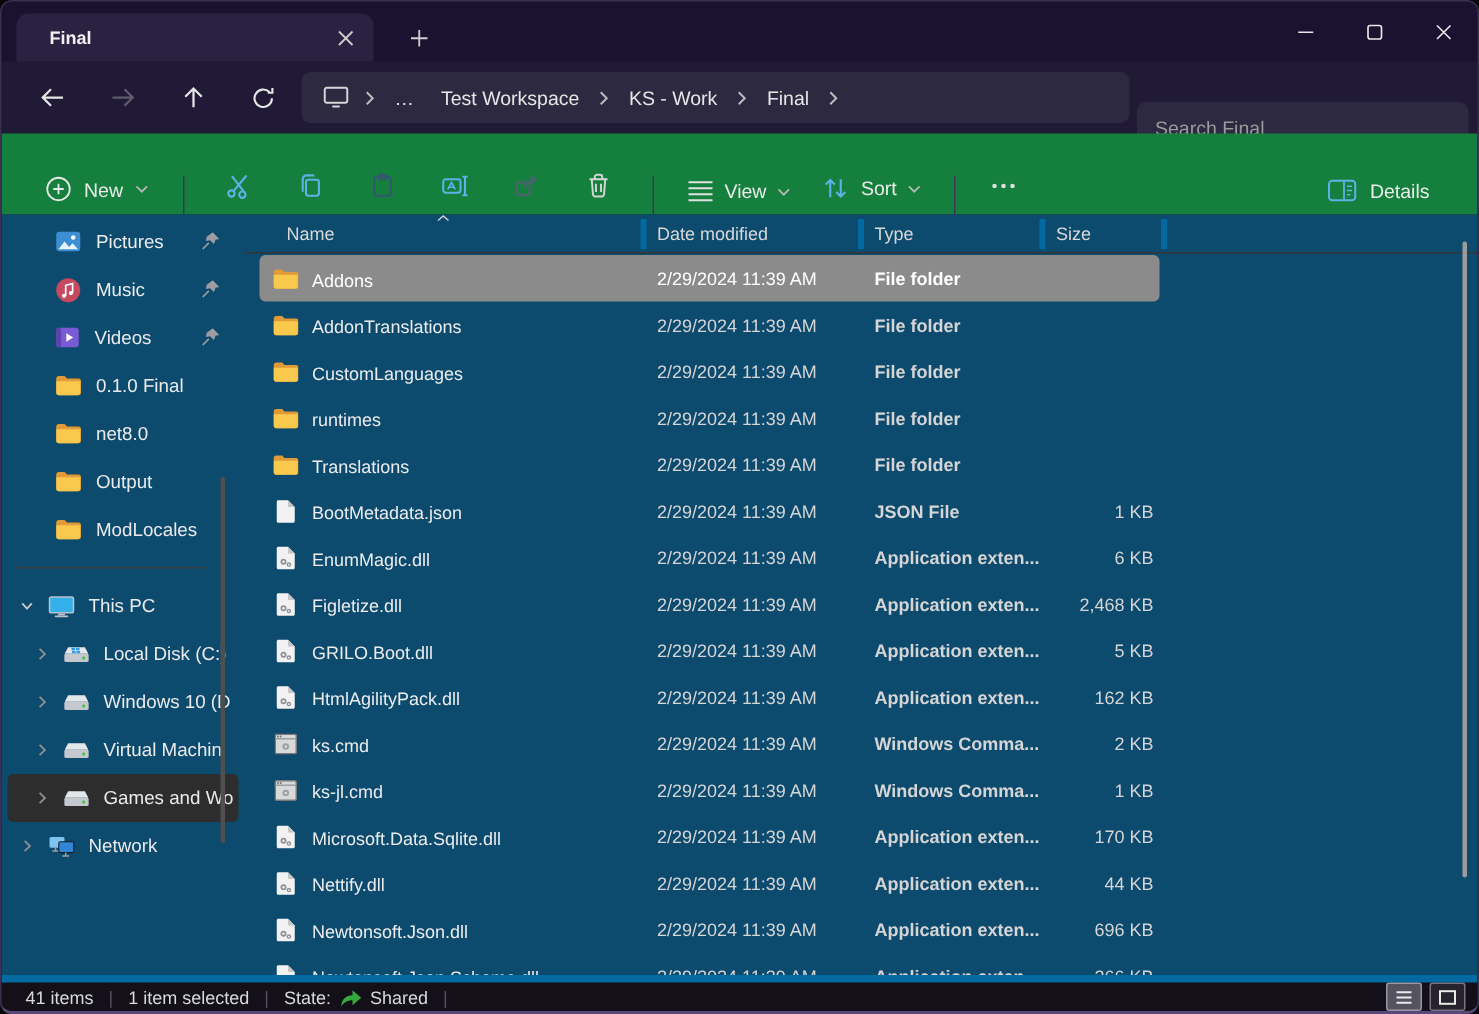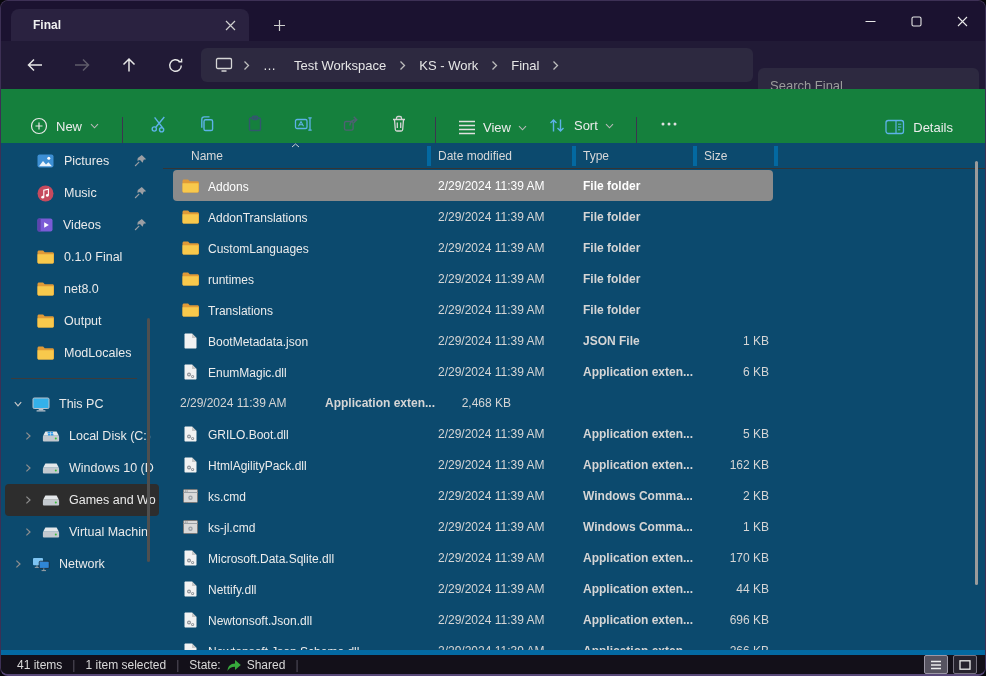--- a/index.html
+++ b/index.html
@@ -421,49 +421,49 @@
             </span>
     <span class="icon si">
               <svg width="18" height="13" viewBox="0 0 18 13">
                 <path d="M3.4 1.5h11.2l2.3 4.3H1.1z" fill="#e3e7ea"></path>
                 <rect x=".9" y="5.8" width="16.2" height="5.6" rx="1" fill="#c3c9cf"></rect>
                 <circle cx="13.8" cy="8.6" r="1" fill="#39c03a"></circle>
               </svg>
             </span>
     <span class="lbl">Windows 10 (D</span>
   </div>
+          <div class="tree-item lv1">
+    <span class="icon chv">
+              <svg width="10" height="10" viewBox="0 0 10 10">
+                <path d="M3.4 1.6L7 5 3.4 8.4" fill="none" stroke="#8f8f8f" stroke-width="1.2"></path>
+              </svg>
+            </span>
+    <span class="icon si">
+              <svg width="18" height="13" viewBox="0 0 18 13">
+                <path d="M3.4 1.5h11.2l2.3 4.3H1.1z" fill="#e3e7ea"></path>
+                <rect x=".9" y="5.8" width="16.2" height="5.6" rx="1" fill="#c3c9cf"></rect>
+                <circle cx="13.8" cy="8.6" r="1" fill="#39c03a"></circle>
+              </svg>
+            </span>
+    <span class="lbl">Virtual Machin</span>
+  </div>
           <div class="tree-item lv1 hl">
     <span class="icon chv">
               <svg width="10" height="10" viewBox="0 0 10 10">
                 <path d="M3.4 1.6L7 5 3.4 8.4" fill="none" stroke="#8f8f8f" stroke-width="1.2"></path>
               </svg>
             </span>
     <span class="icon si">
               <svg width="18" height="13" viewBox="0 0 18 13">
                 <path d="M3.4 1.5h11.2l2.3 4.3H1.1z" fill="#e3e7ea"></path>
                 <rect x=".9" y="5.8" width="16.2" height="5.6" rx="1" fill="#c3c9cf"></rect>
                 <circle cx="13.8" cy="8.6" r="1" fill="#39c03a"></circle>
               </svg>
             </span>
     <span class="lbl">Games and Wo</span>
-  </div>
-          <div class="tree-item lv1">
-    <span class="icon chv">
-              <svg width="10" height="10" viewBox="0 0 10 10">
-                <path d="M3.4 1.6L7 5 3.4 8.4" fill="none" stroke="#8f8f8f" stroke-width="1.2"></path>
-              </svg>
-            </span>
-    <span class="icon si">
-              <svg width="18" height="13" viewBox="0 0 18 13">
-                <path d="M3.4 1.5h11.2l2.3 4.3H1.1z" fill="#e3e7ea"></path>
-                <rect x=".9" y="5.8" width="16.2" height="5.6" rx="1" fill="#c3c9cf"></rect>
-                <circle cx="13.8" cy="8.6" r="1" fill="#39c03a"></circle>
-              </svg>
-            </span>
-    <span class="lbl">Virtual Machin</span>
   </div>
           <div class="tree-item lv0">
     <span class="icon chv">
               <svg width="10" height="10" viewBox="0 0 10 10">
                 <path d="M3.4 1.6L7 5 3.4 8.4" fill="none" stroke="#8f8f8f" stroke-width="1.2"></path>
               </svg>
             </span>
     <span class="icon si">
               <svg width="18" height="15" viewBox="0 0 18 15">
                 <rect x="1" y="1" width="10" height="7.2" rx="1" fill="#7ec4f2"></rect>
@@ -587,20 +587,33 @@
                   <circle cx="8.6" cy="12.4" r=".6" fill="#f2f2f2"></circle>
                 </svg>
               </span>
       <span class="fname">EnumMagic.dll</span>
     </div>
     <div class="c c2">2/29/2024 11:39 AM</div>
     <div class="c c3">Application exten...</div>
     <div class="c c4">6 KB</div>
   </div>
           <div class="row">
+    <div class="c c1">
+      <span class="ficon">
+                <svg width="13" height="16" viewBox="0 0 13 16">
+                  <path d="M.5 1.5C.5.9 1 .5 1.5.5H8l4.5 4.5v9.5c0 .6-.4 1-1 1h-10c-.6 0-1-.4-1-1z" fill="#f2f2f2"></path>
+                  <path d="M8 .5L12.5 5H8z" fill="#c6c6c6"></path>
+                  <circle cx="5" cy="10.5" r="2" fill="#8d9298"></circle>
+                  <circle cx="5" cy="10.5" r=".8" fill="#f2f2f2"></circle>
+                  <circle cx="8.6" cy="12.4" r="1.5" fill="#8d9298"></circle>
+                  <circle cx="8.6" cy="12.4" r=".6" fill="#f2f2f2"></circle>
+                </svg>
+              </span>
+      <span class="fname">Figletize.dll</span>
+    </div>
     <div class="c c2">2/29/2024 11:39 AM</div>
     <div class="c c3">Application exten...</div>
     <div class="c c4">2,468 KB</div>
   </div>
           <div class="row">
     <div class="c c1">
       <span class="ficon">
                 <svg width="13" height="16" viewBox="0 0 13 16">
                   <path d="M.5 1.5C.5.9 1 .5 1.5.5H8l4.5 4.5v9.5c0 .6-.4 1-1 1h-10c-.6 0-1-.4-1-1z" fill="#f2f2f2"></path>
                   <path d="M8 .5L12.5 5H8z" fill="#c6c6c6"></path>

